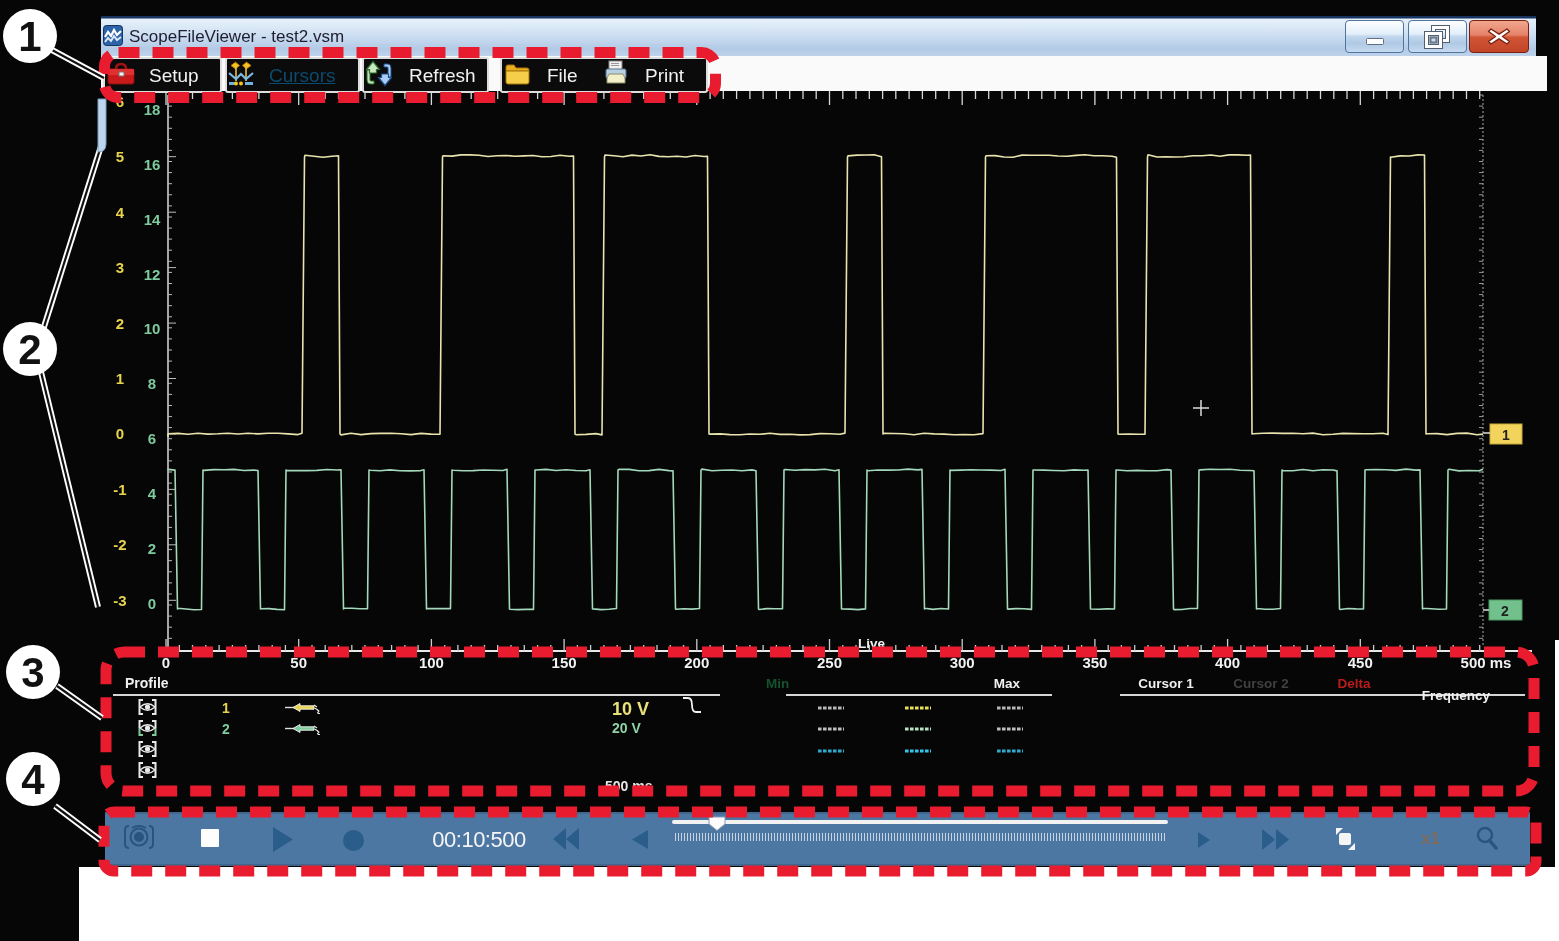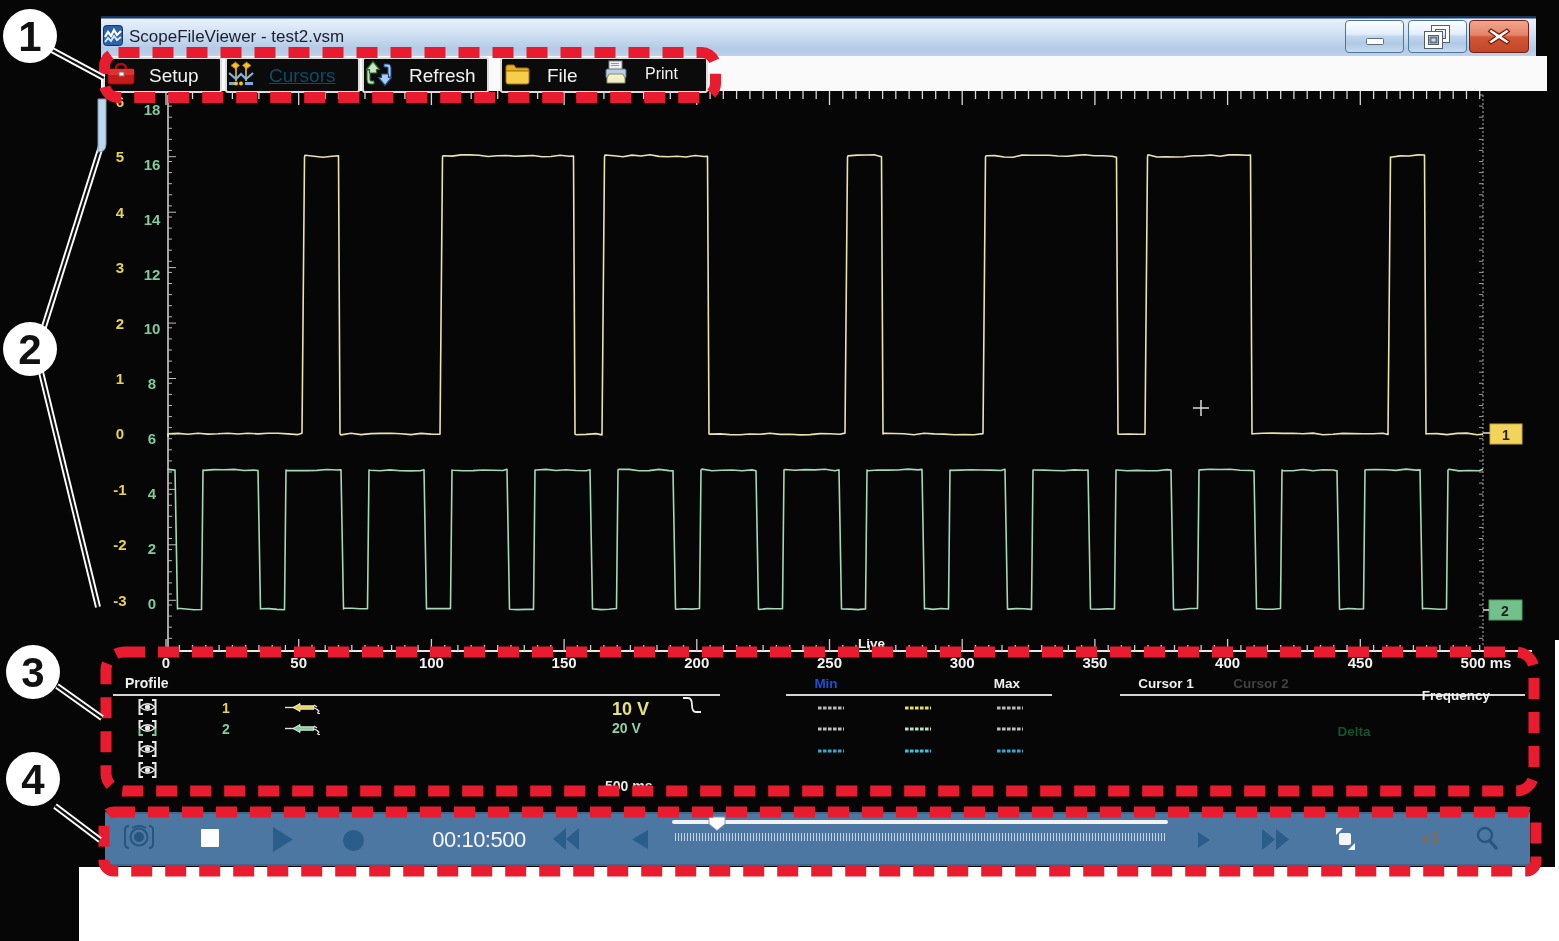--- a/index.html
+++ b/index.html
@@ -44,21 +44,21 @@
 </svg>
 
 <div class="abs" style="left:103px;top:57px;width:119px;height:36px;background:#0b0b0b;border:2px solid #dedede;border-radius:3px;box-sizing:border-box;"></div>
 <div class="abs" style="left:225px;top:57px;width:135px;height:36px;background:#0b0b0b;border:2px solid #dedede;border-radius:3px;box-sizing:border-box;"></div>
 <div class="abs" style="left:362px;top:57px;width:127px;height:36px;background:#0b0b0b;border:2px solid #dedede;border-radius:3px;box-sizing:border-box;"></div>
 <div class="abs" style="left:500px;top:57px;width:208px;height:36px;background:#0b0b0b;border:2px solid #dedede;border-radius:3px;box-sizing:border-box;"></div>
 <div class="abs" style="left:149px;top:65px;font-size:19px;color:#f2f2f2;">Setup</div>
 <div class="abs" style="left:269px;top:65px;font-size:19px;color:#0c4a6e;text-decoration:underline;">Cursors</div>
 <div class="abs" style="left:409px;top:65px;font-size:19px;color:#f2f2f2;">Refresh</div>
 <div class="abs" style="left:547px;top:65px;font-size:19px;color:#f2f2f2;">File</div>
-<div class="abs" style="left:645px;top:65px;font-size:16px;color:#f2f2f2;">Print</div>
+<div class="abs" style="left:645px;top:65px;font-size:19px;color:#f2f2f2;">Print</div>
 
 <svg class="abs" style="left:106px;top:62px;" width="30" height="24" viewBox="0 0 30 24">
   <rect x="2" y="7" width="26" height="15" rx="2" fill="#c81a1a" stroke="#8c0f0f"></rect>
   <rect x="2" y="7" width="26" height="6" fill="#e03030"></rect>
   <path d="M10 7 Q10 2 15 2 Q20 2 20 7" fill="none" stroke="#a31212" stroke-width="2.5"></path>
   <rect x="13" y="10" width="5" height="4" fill="#f5f5f5" stroke="#777"></rect>
 </svg>
 
 <svg class="abs" style="left:228px;top:61px;" width="26" height="26" viewBox="0 0 26 26">
   <path d="M7.5 1.2 L11.5 4.5 L7.5 7.8 L3 4.5 Z" fill="#f5c518" stroke="#c07a10"></path>
@@ -463,26 +463,26 @@
 <line x1="1382" y1="343" x2="1389" y2="343" stroke="#ddd" stroke-width="1.5"></line>
 <rect x="1388" y="510" width="33" height="20" fill="#72c08b" stroke="#4a9a63"></rect>
 <text x="1404" y="525.5" font-weight="bold" font-size="14" fill="#222" text-anchor="middle" font-family="'Liberation Sans',sans-serif">2</text>
 <line x1="1382" y1="520" x2="1388" y2="520" stroke="#ddd" stroke-width="1.5"></line>
 </svg>
 
 <div class="abs" style="left:125px;top:675px;font-size:14px;font-weight:bold;color:#f0f0f0;">Profile</div>
 <div class="abs" style="left:113px;top:694px;width:607px;height:2px;background:#d5d5d5;"></div>
 <div class="abs" style="left:786px;top:694px;width:266px;height:2px;background:#d5d5d5;"></div>
 <div class="abs" style="left:1120px;top:694px;width:405px;height:2px;background:#d5d5d5;"></div>
-<div class="abs" style="left:766px;top:676px;width:120px;text-align:center;font-size:13.5px;font-weight:bold;color:#1d4ed8;">Min</div>
+<div class="abs" style="left:766px;top:676px;width:120px;font-size:13.5px;font-weight:bold;color:#14532d;">Min</div>
 <div class="abs" style="left:858px;top:636px;width:120px;font-size:13.5px;font-weight:bold;color:#f0f0f0;">Live</div>
 <div class="abs" style="left:947px;top:676px;width:120px;text-align:center;font-size:13.5px;font-weight:bold;color:#f0f0f0;">Max</div>
 <div class="abs" style="left:1106px;top:676px;width:120px;text-align:center;font-size:13.5px;font-weight:bold;color:#f0f0f0;">Cursor 1</div>
 <div class="abs" style="left:1201px;top:676px;width:120px;text-align:center;font-size:13.5px;font-weight:bold;color:#404040;">Cursor 2</div>
-<div class="abs" style="left:1294px;top:676px;width:120px;text-align:center;font-size:13.5px;font-weight:bold;color:#14532d;margin-top:48px;">Delta</div>
+<div class="abs" style="left:1294px;top:676px;width:120px;text-align:center;font-size:13.5px;font-weight:bold;color:#b91c1c;">Delta</div>
 <div class="abs" style="left:1396px;top:676px;width:120px;text-align:center;font-size:13.5px;font-weight:bold;color:#f0f0f0;margin-top:12px;">Frequency</div>
 <svg class="abs" style="left:138px;top:699px;" width="19" height="16" viewBox="0 0 19 16">
 <path d="M5 1 L1.5 1 L1.5 15 L5 15" fill="none" stroke="#e8e8e8" stroke-width="2"></path>
 <path d="M14 1 L17.5 1 L17.5 15 L14 15" fill="none" stroke="#e8e8e8" stroke-width="2"></path>
 <path d="M2 8 Q9.5 1.5 17 8 Q9.5 14.5 2 8 Z" fill="none" stroke="#e8e8e8" stroke-width="1.4"></path>
 <circle cx="9.5" cy="8" r="2.6" fill="#e8e8e8"></circle>
 </svg>
 <svg class="abs" style="left:138px;top:720px;" width="19" height="16" viewBox="0 0 19 16">
 <path d="M5 1 L1.5 1 L1.5 8 M14 1 L17.5 1 L17.5 8" fill="none" stroke="#e8e8e8" stroke-width="2"></path>
 <path d="M1.5 8 L1.5 15 L5 15 M17.5 8 L17.5 15 L14 15" fill="none" stroke="#7ecb9e" stroke-width="2"></path>

